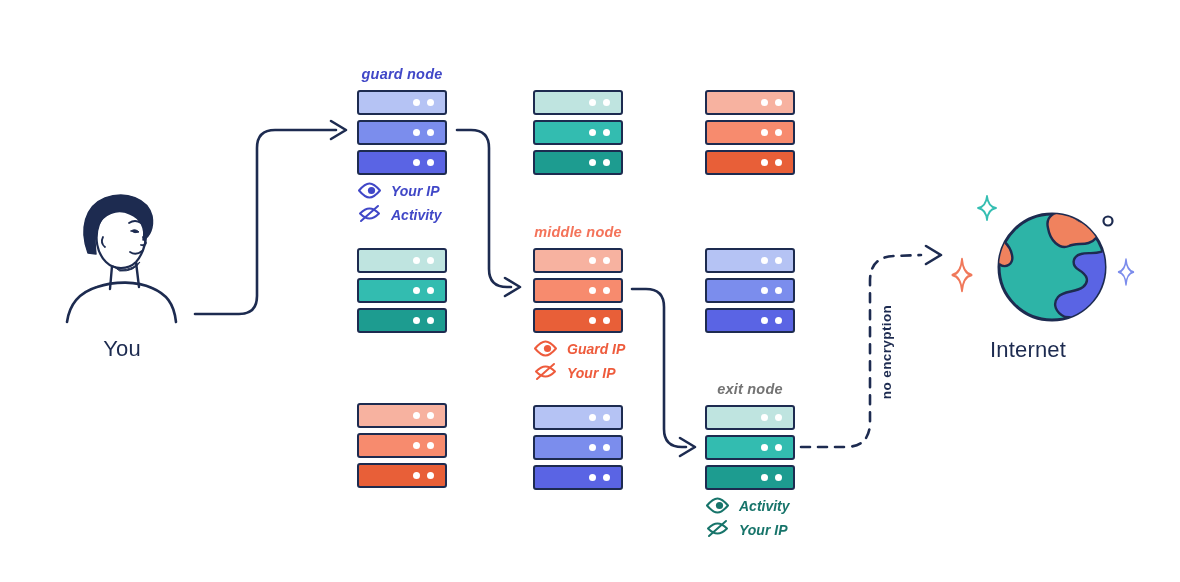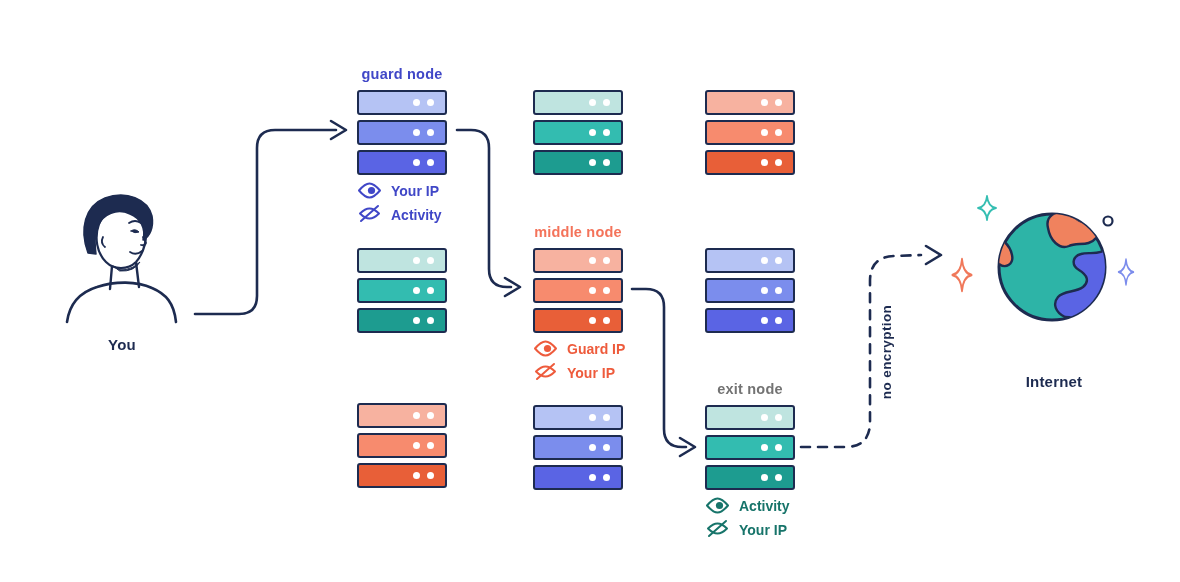--- a/index.html
+++ b/index.html
@@ -3,37 +3,37 @@
 <meta charset="utf-8">
 <style>
   :root{ --ink:#1d2b50; }
   html,body{margin:0;padding:0;background:#ffffff;}
   #canvas{
     position:relative; width:1180px; height:582px; overflow:hidden;
     background:#ffffff; font-family:"Liberation Sans", sans-serif;
   }
   #art{ position:absolute; inset:0; pointer-events:none; }
   #stacks-layer{ position:absolute; inset:0; }
-  .stack{ position:absolute; width:90px; }
+  .stack{ position:absolute; width:90px;font-style:italic; }
   .stack-label{
     position:absolute; top:-24px; left:50%; transform:translateX(-50%);
     white-space:nowrap; font-size:14.5px; font-weight:600; letter-spacing:.2px;
   }
   .server{
     position:relative; height:25px; margin-bottom:5px; box-sizing:border-box;
     border:2px solid var(--ink); border-radius:3px;
     display:flex; align-items:center; justify-content:flex-end; gap:7px; padding-right:11px;
   }
   .led{ width:7px; height:7px; border-radius:50%; background:#ffffff; }
   .annotations{ margin-top:7px; display:flex; flex-direction:column; gap:5px; }
   .annotation{ display:flex; align-items:flex-end; gap:9px; font-size:14px; font-weight:600; white-space:nowrap; }
   .annotation svg{ flex:0 0 auto; display:block; }
   .fig-label{
     position:absolute; text-align:center; color:var(--ink);
-    font-size:15px; font-weight:bold; letter-spacing:.2px;
+    font-size:22px; font-weight:normal; letter-spacing:.2px;
   }
 </style>
 </head>
 <body>
 
 <div id="canvas">
 
   <svg id="art" width="1180" height="582" viewBox="0 0 1180 582">
 
     <defs>
@@ -262,14 +262,14 @@
               <path d="M3,9.5 Q8,4.5 12.5,4.5 Q17,4.5 22,9.5 Q17,14.5 12.5,14.5 Q8,14.5 3,9.5 Z" fill="none" stroke="currentColor" stroke-width="2" stroke-linejoin="round"></path>
               <path d="M4,17 L21,2" fill="none" stroke="currentColor" stroke-width="2" stroke-linecap="round"></path>
             </svg>
             <span>Your IP</span>
           </div>
         </div>
       </div>
     </div>
 
   <div class="fig-label" style="left:85px; top:336px; width:74px;">You</div>
-  <div class="fig-label" style="left:1002px; top:337px; width:104px;margin-top:36px;">Internet</div>
+  <div class="fig-label" style="left:976px; top:337px; width:104px;">Internet</div>
 </div>
 
 </body></html>

